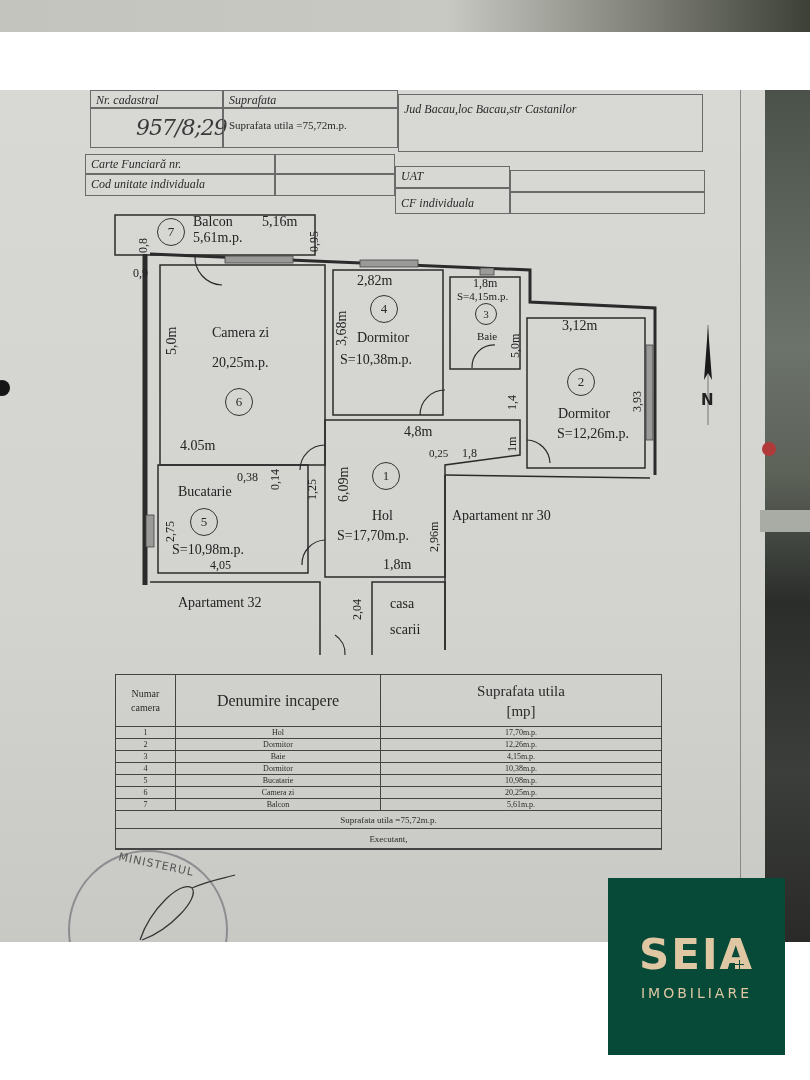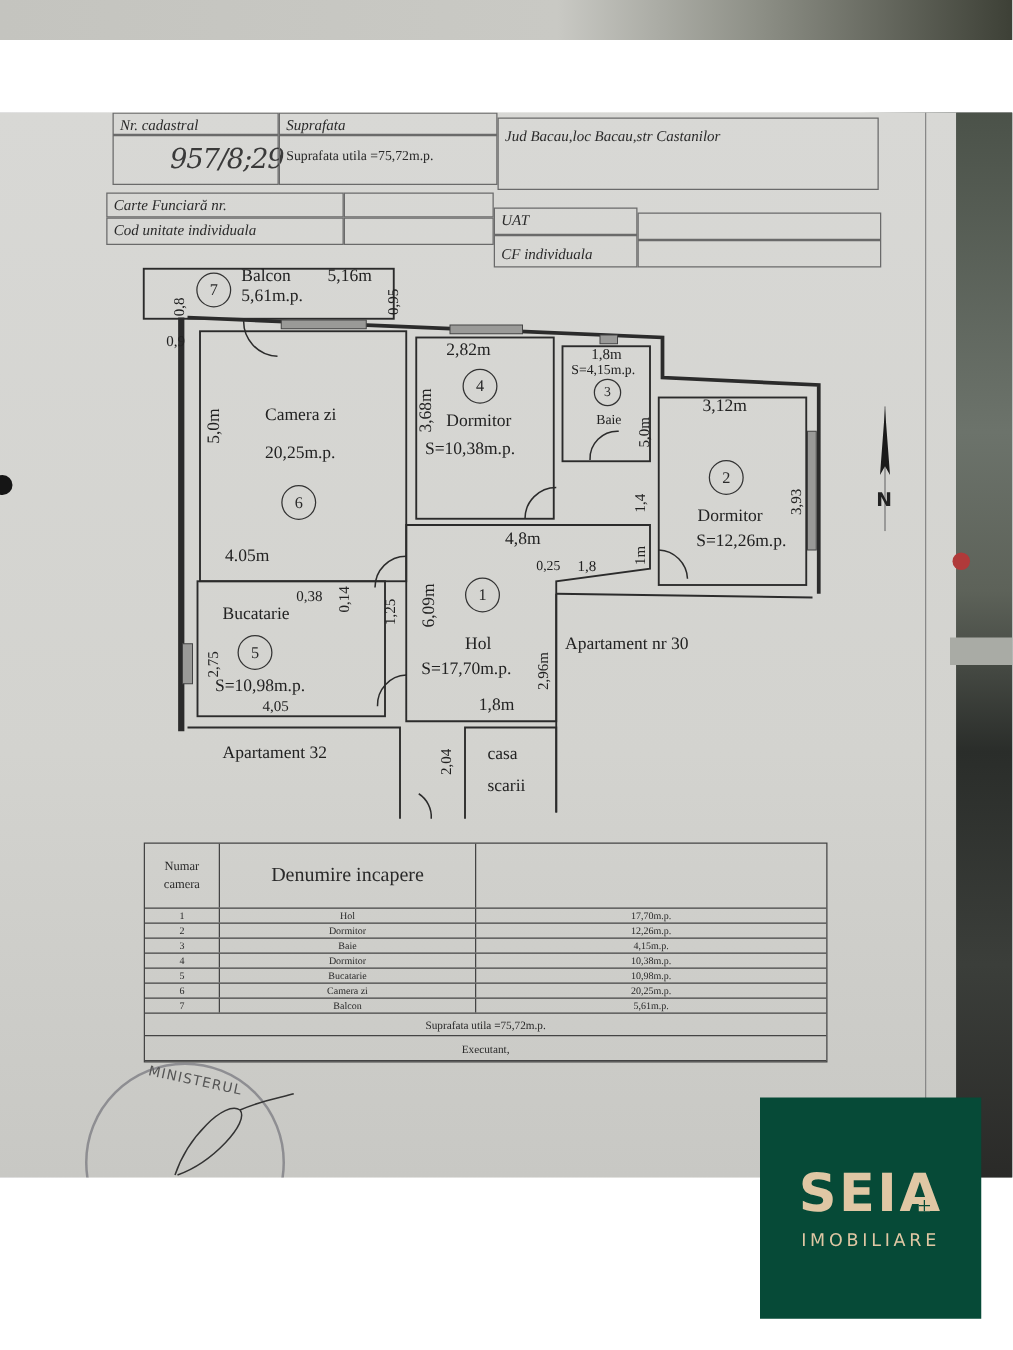--- a/index.html
+++ b/index.html
@@ -207,20 +207,24 @@
       <line x1="8" y1="0" x2="8" y2="100" stroke="#777" stroke-width="1"></line>
       <polygon points="8,2 4,55 8,48 12,55" fill="#1a1a1a"></polygon>
     </svg>
     <div class="lbl" style="left:1px;top:66px;font-family:'DejaVu Sans',sans-serif;font-weight:bold;font-size:15px;">N</div>
   </div>
 
   <div class="tbl">
     <div class="trow thead">
       <div class="c1">Numar camera</div>
       <div class="c2">Denumire incapere</div>
+      <div class="c3">
+        <span>Suprafata utila</span>
+        <span>[mp]</span>
+      </div>
     </div>
     <div class="trow">
         <div class="c1">1</div>
         <div class="c2">Hol</div>
         <div class="c3">17,70m.p.</div>
       </div>
     <div class="trow">
         <div class="c1">2</div>
         <div class="c2">Dormitor</div>
         <div class="c3">12,26m.p.</div>

